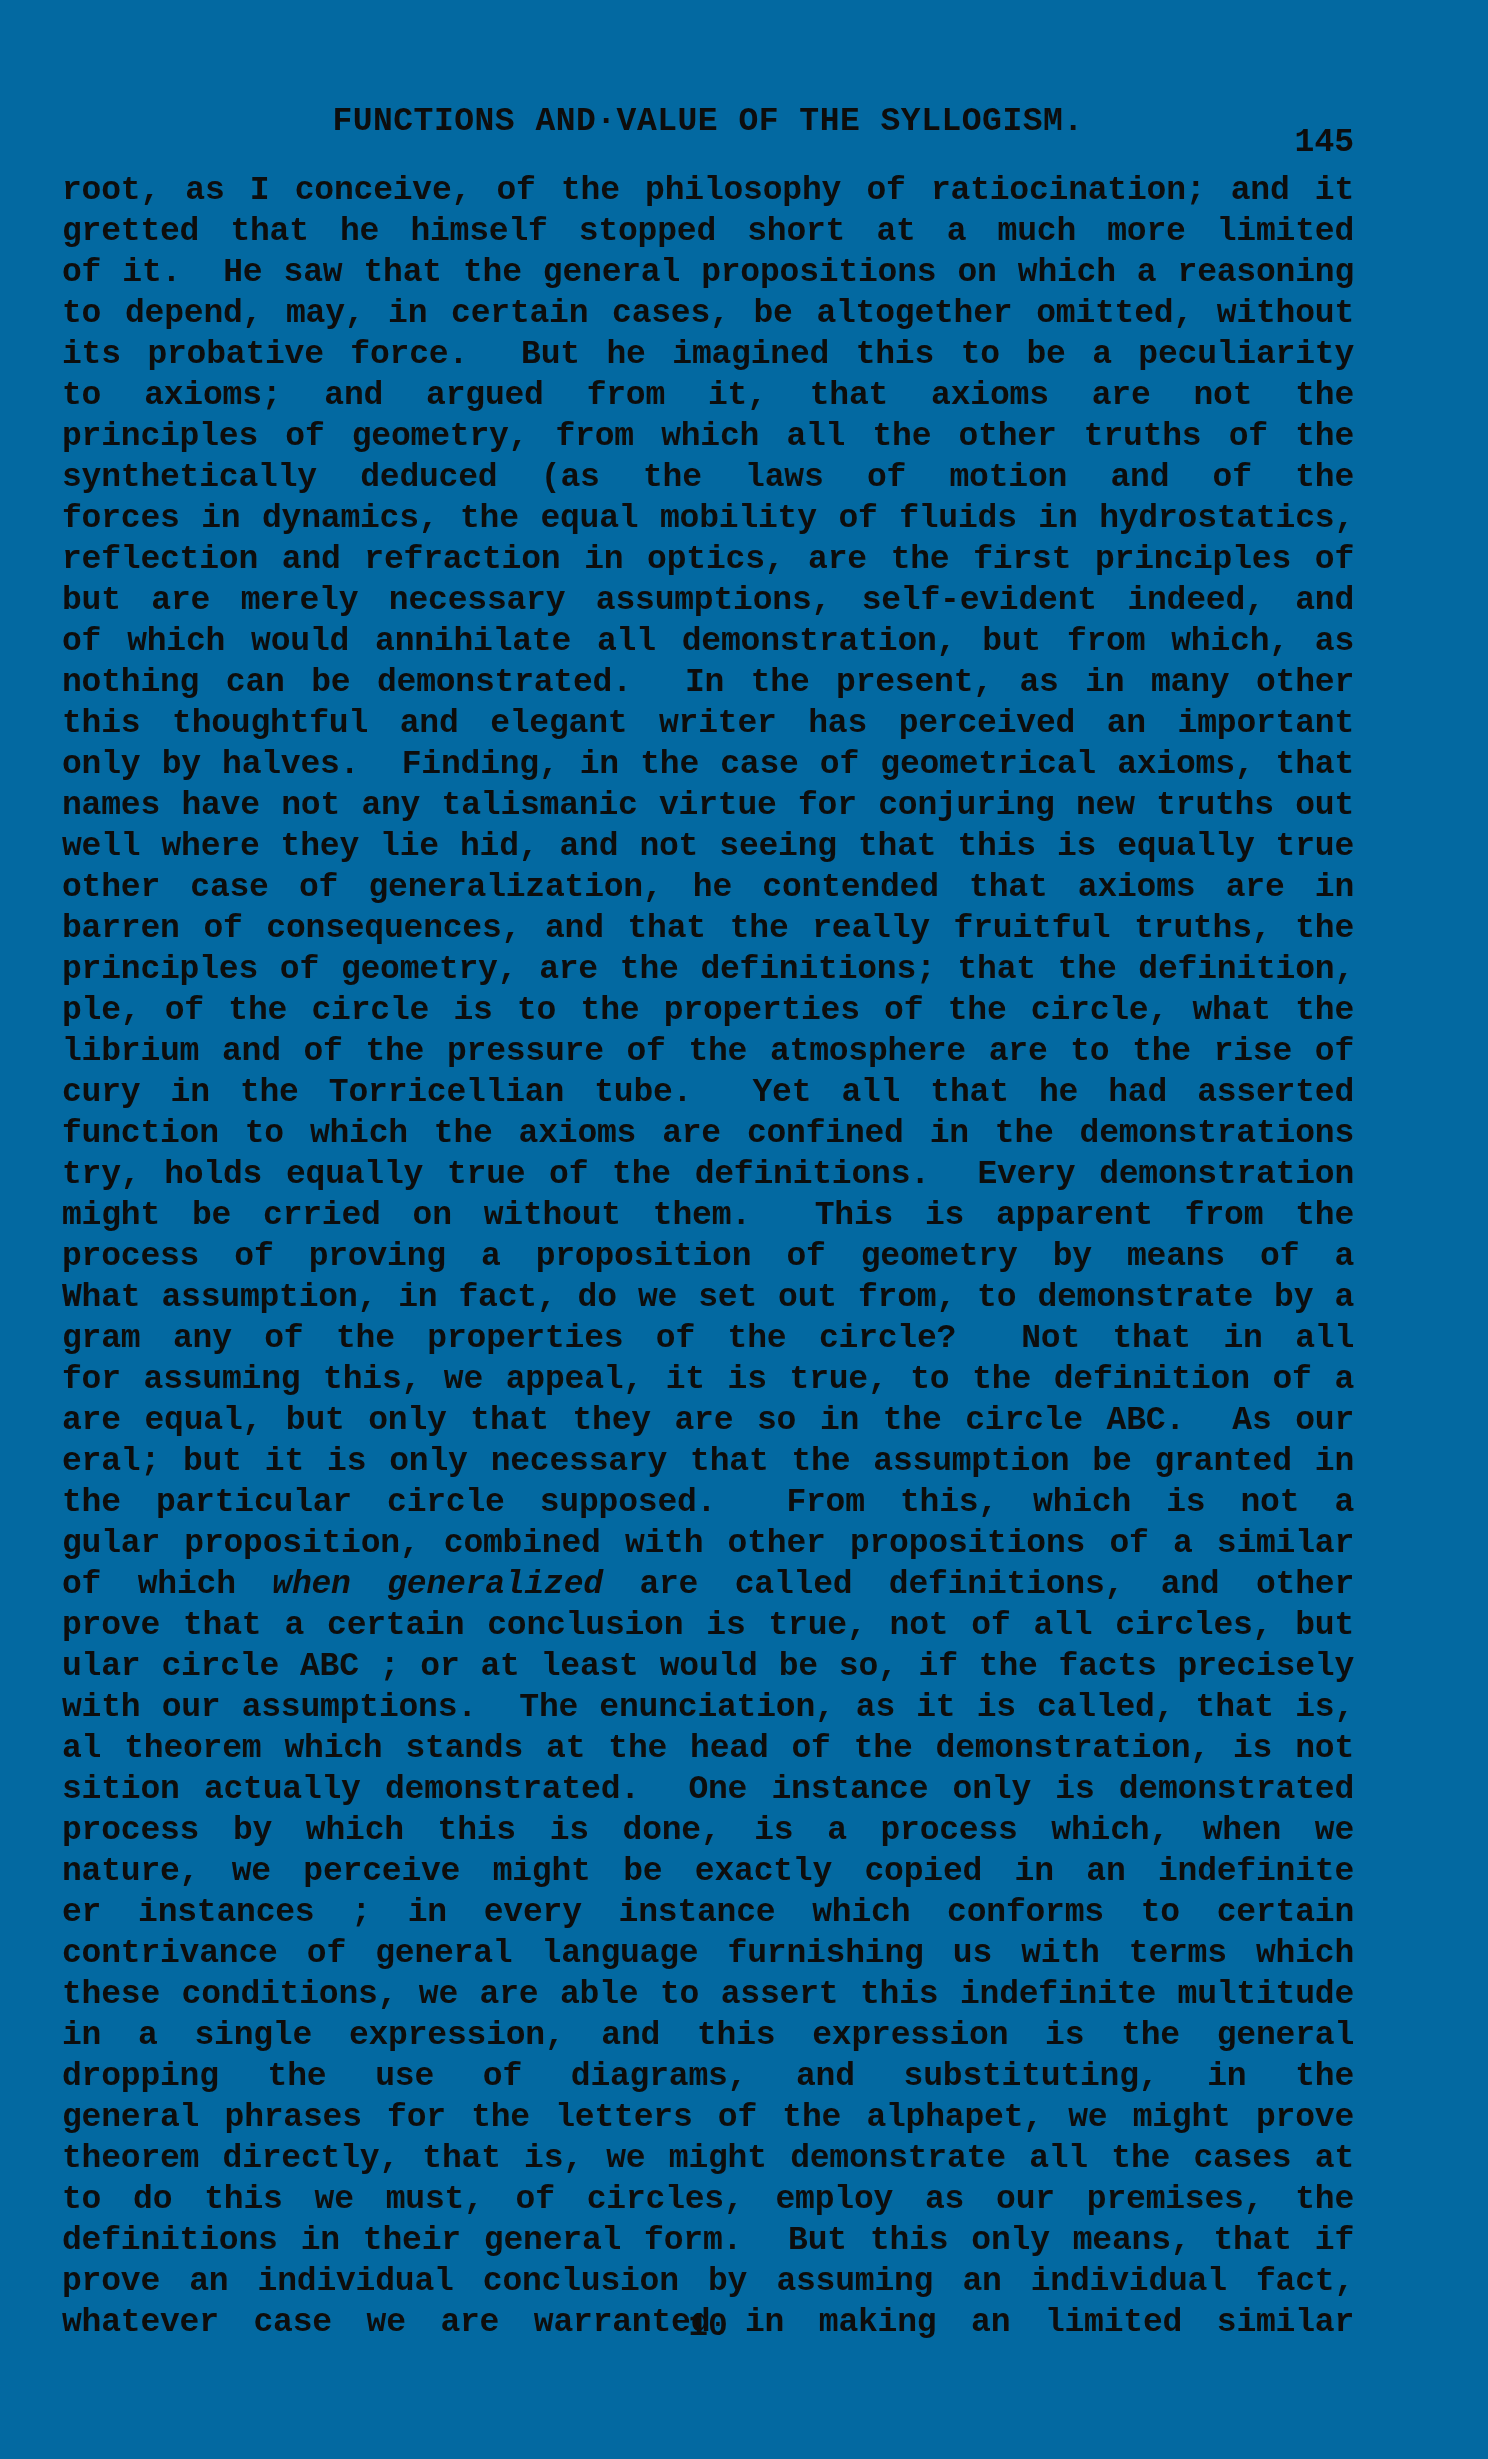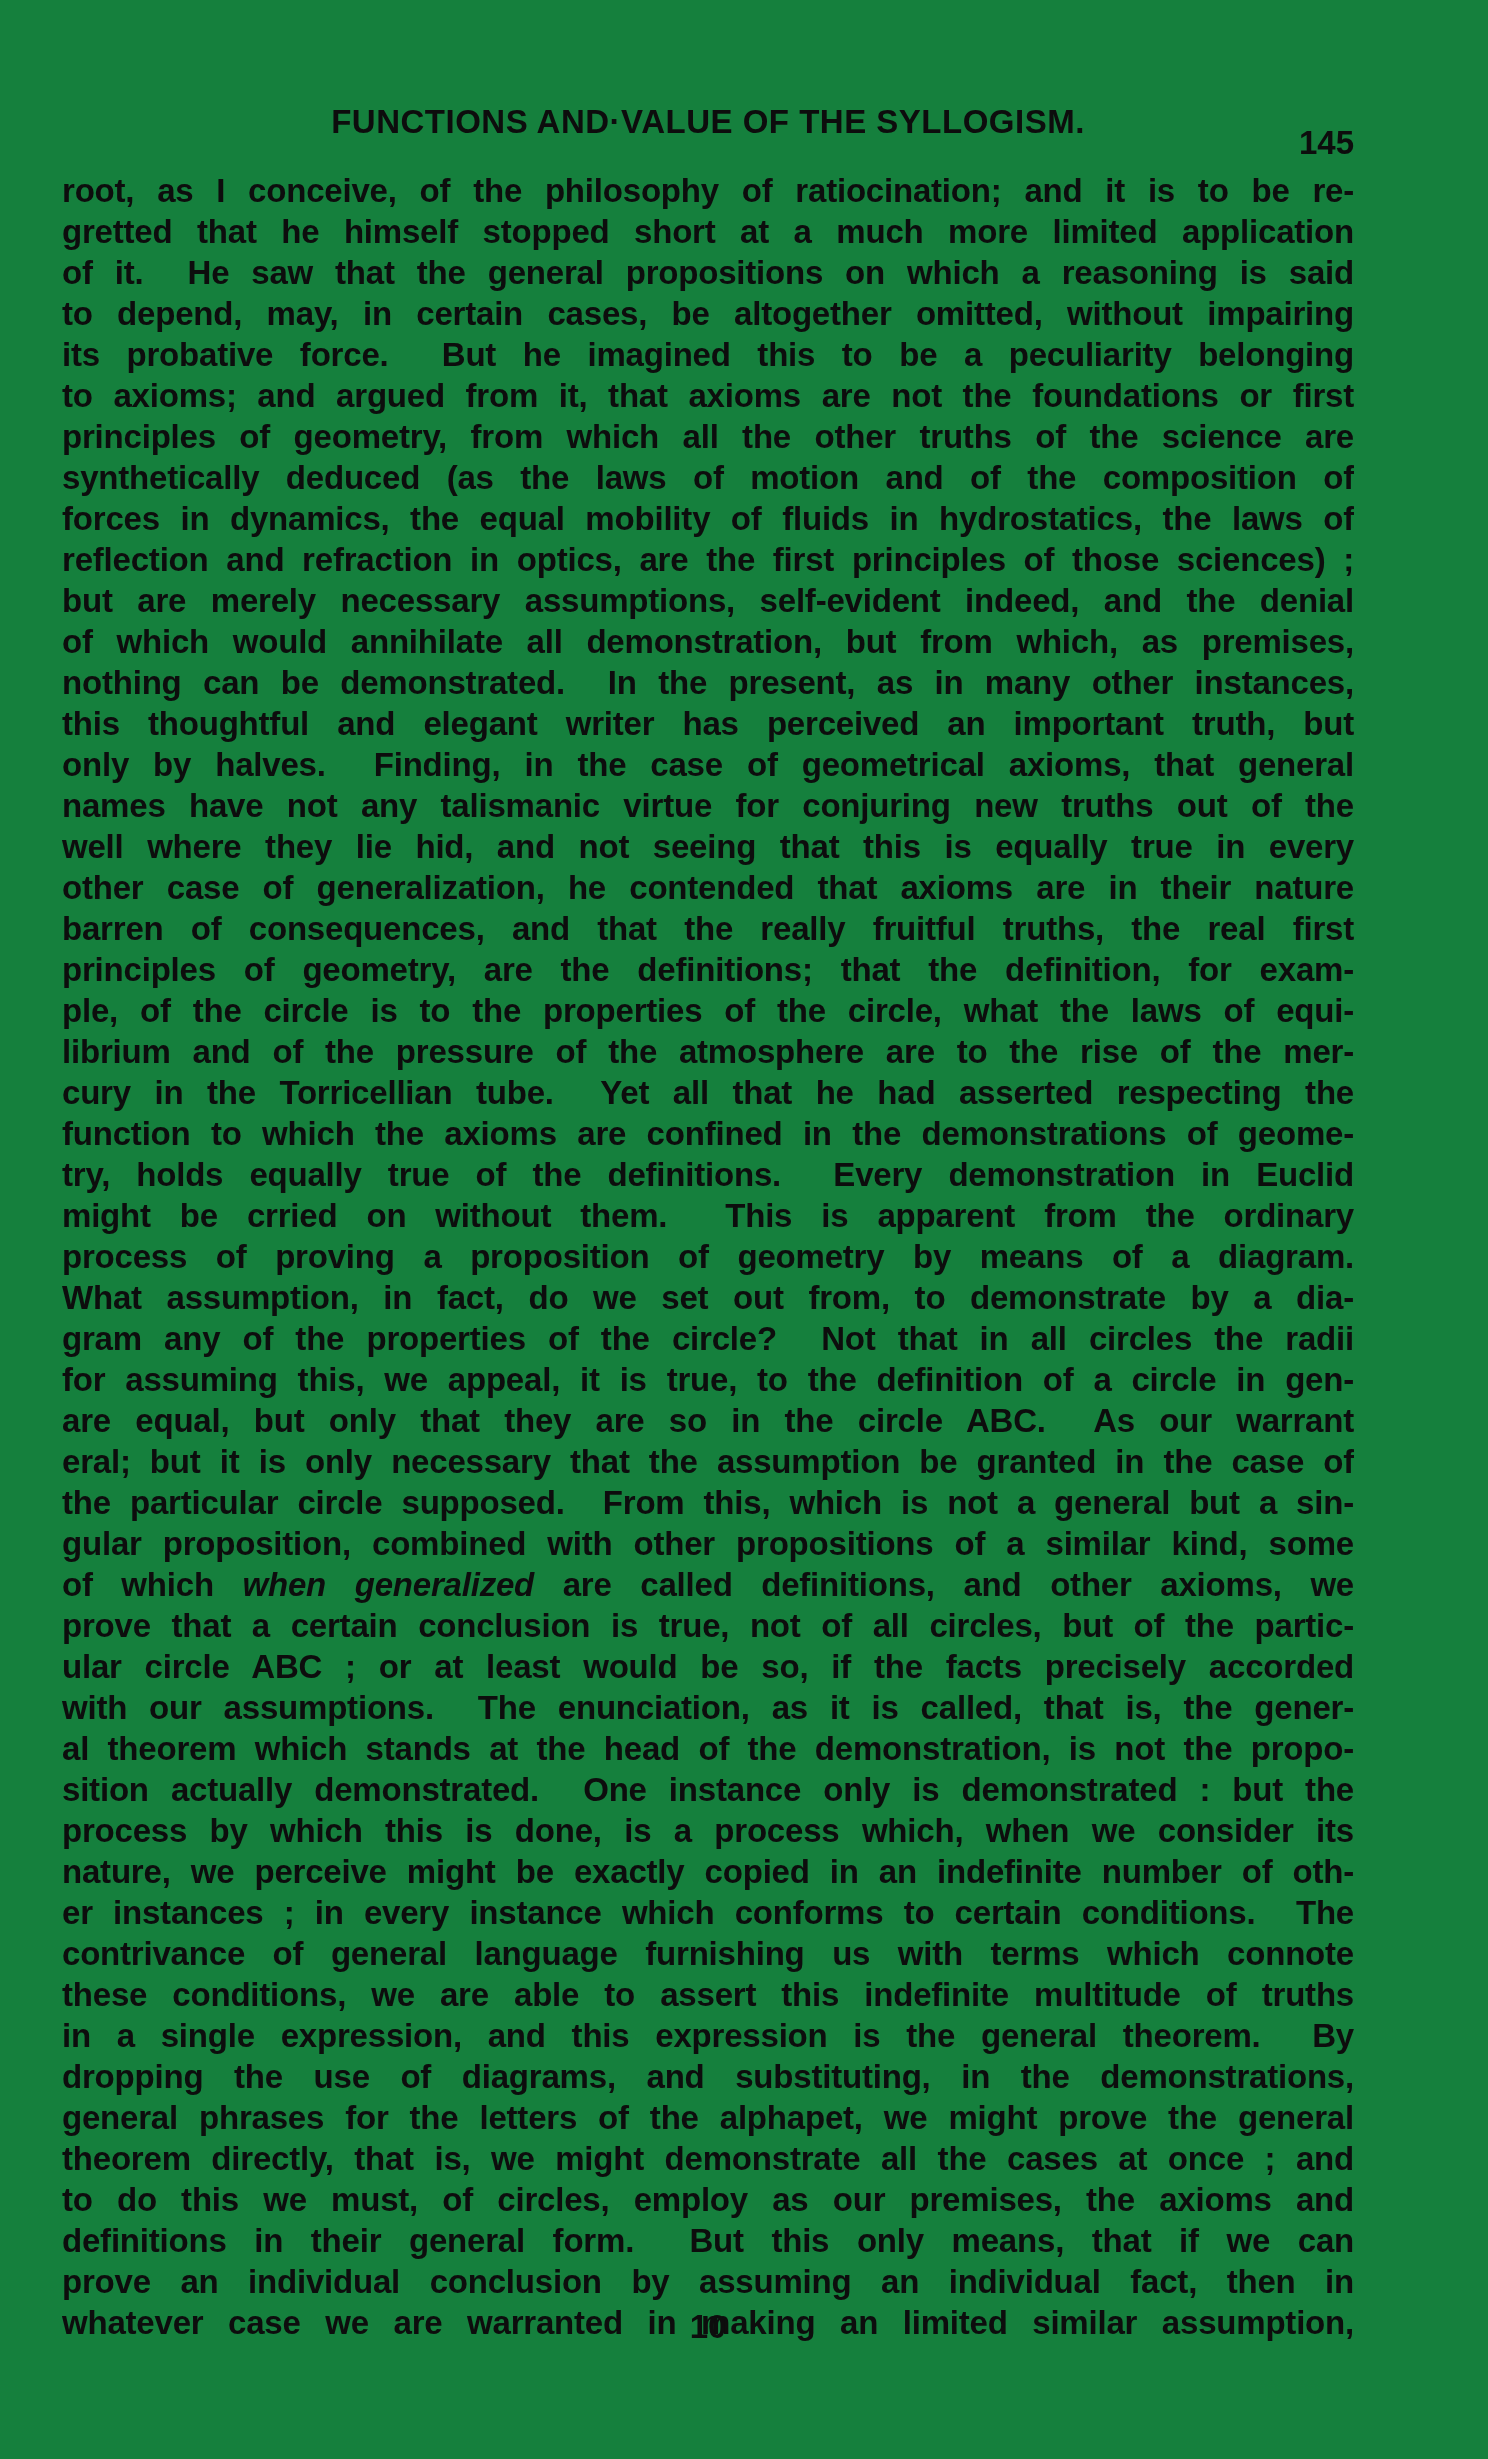--- a/index.html
+++ b/index.html
@@ -4,23 +4,23 @@
 <style>
   html, body {
     margin: 0;
     padding: 0;
     background: #ffffff;
   }
   .page {
     position: relative;
     width: 1489px;
     height: 2460px;
-    background: #15803d;
+    background: #0369a1;
     color: #0d0d0d;
-    font-family: Liberation Sans, sans-serif;
+    font-family: Liberation Mono, monospace;
     overflow: hidden;
   }
   .running-head {
     position: absolute;
     top: 103px;
     left: 62px;
     width: 1292px;
     height: 44px;
   }
   .head-title {

